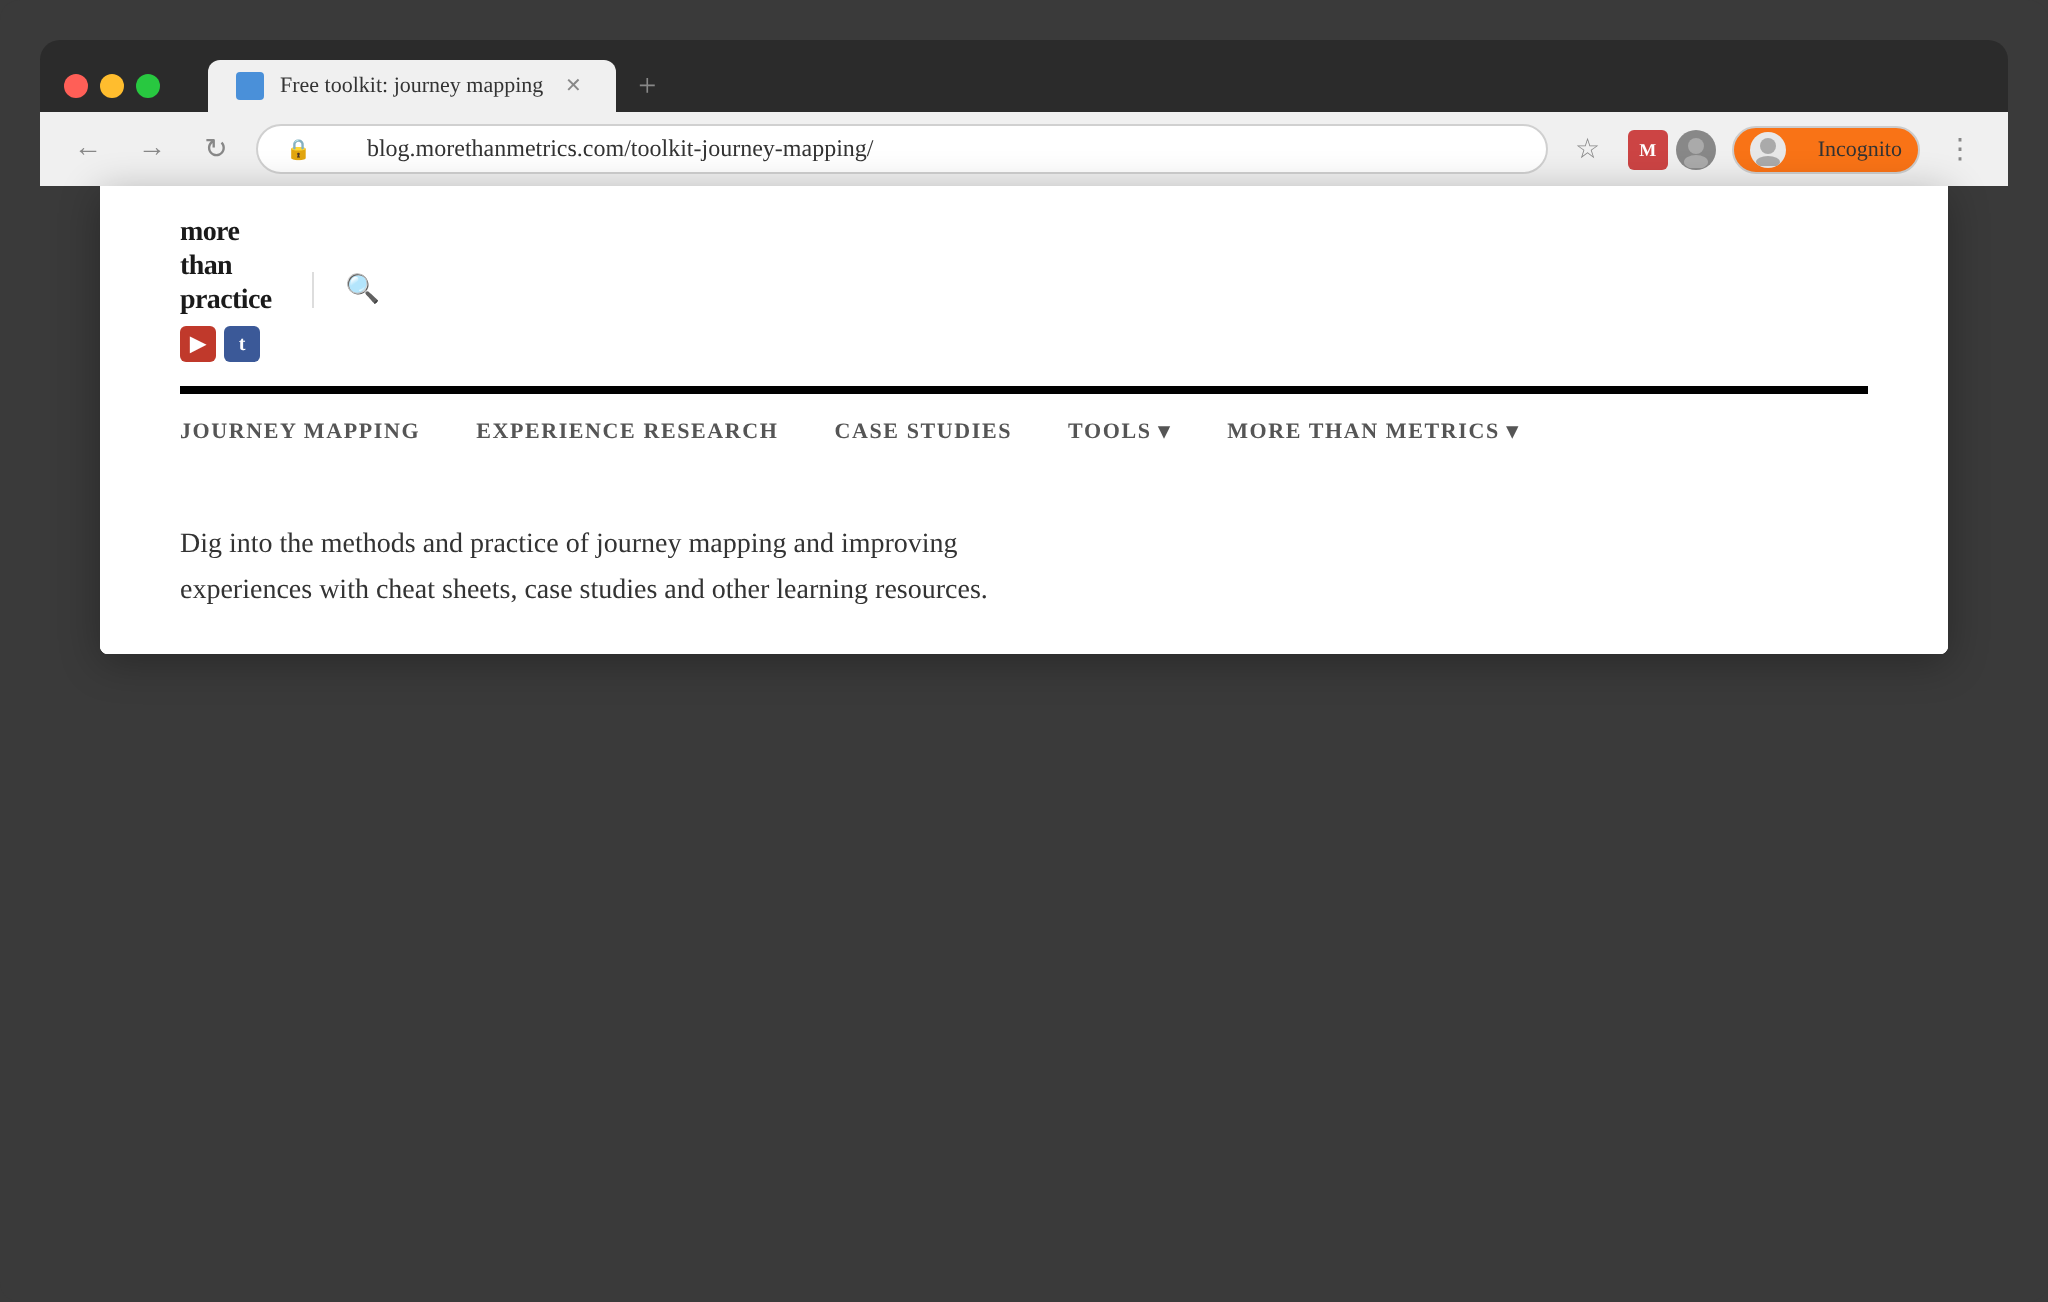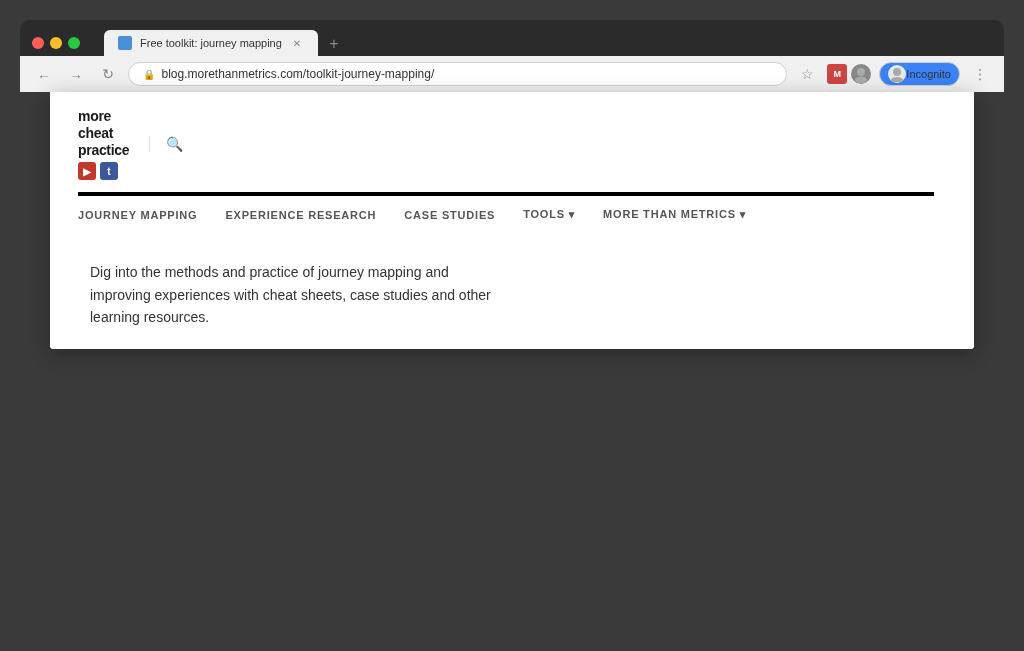--- a/index.html
+++ b/index.html
@@ -138,37 +138,38 @@
 
     .lock-icon {
       color: #666;
       font-size: 10px;
     }
 
     .address-text {
       font-size: 12px;
       color: #333;
       flex: 1;
+      margin-left: 22px;
     }
 
     .star-icon, .menu-icon {
       width: 24px;
       height: 24px;
       display: flex;
       align-items: center;
       justify-content: center;
       color: #888;
       font-size: 14px;
     }
 
     .profile-btn {
       display: flex;
       align-items: center;
-      gap: 0;
-      background: #3b82f6;
+      gap: 16px;
+      background: #f97316;
       border: 1px solid #ccc;
       border-radius: 14px;
       padding: 2px 8px;
       font-size: 11px;
       color: #333;
     }
 
     .profile-avatar {
       width: 18px;
       height: 18px;
@@ -211,21 +212,21 @@
     .website {
       background: white;
       height: 100%;
       overflow: hidden;
       display: flex;
       flex-direction: column;
     }
 
     
     .site-header {
-      padding: 16px 40px 0 28px;
+      padding: 16px 40px 0 40px;
       background: white;
       flex-shrink: 0;
     }
 
     .header-top {
       display: flex;
       align-items: center;
       gap: 20px;
       margin-bottom: 12px;
     }
@@ -330,21 +331,21 @@
       font-size: 14px;
       line-height: 1.6;
       color: #333;
       max-width: 420px;
       font-weight: 500;
     }
   </style>
 </head>
 <body>
 
-<div style="background:#3a3a3a; width:1024px; height:651px; padding:20px 20px 10px 20px; border-radius:10px;">
+<div style="background:#3a3a3a; width:1024px; height:651px; padding:20px 20px 10px 20px; border-radius:10px;font-family:Liberation Serif, serif;">
 
   <div class="browser-frame">
     <div class="browser-titlebar">
       <div class="traffic-lights">
         <div class="traffic-light tl-red"></div>
         <div class="traffic-light tl-yellow"></div>
         <div class="traffic-light tl-green"></div>
       </div>
       <div class="tabs-bar">
         <div class="browser-tab active">
@@ -388,21 +389,21 @@
   </div>
 
   <div class="browser-content">
     <div class="website">
 
       <div class="site-header">
         <div class="header-top">
           <div class="logo-area">
             <div class="logo-text">
               <span>more</span><br>
-              <span>cheat</span><br>
+              <span>than</span><br>
               <span>practice</span>
             </div>
             <div class="logo-social">
               <div class="social-icon social-red">▶</div>
               <div class="social-icon social-blue">t</div>
             </div>
           </div>
           <div class="header-search">
             <span class="search-icon-header">🔍</span>
           </div>

